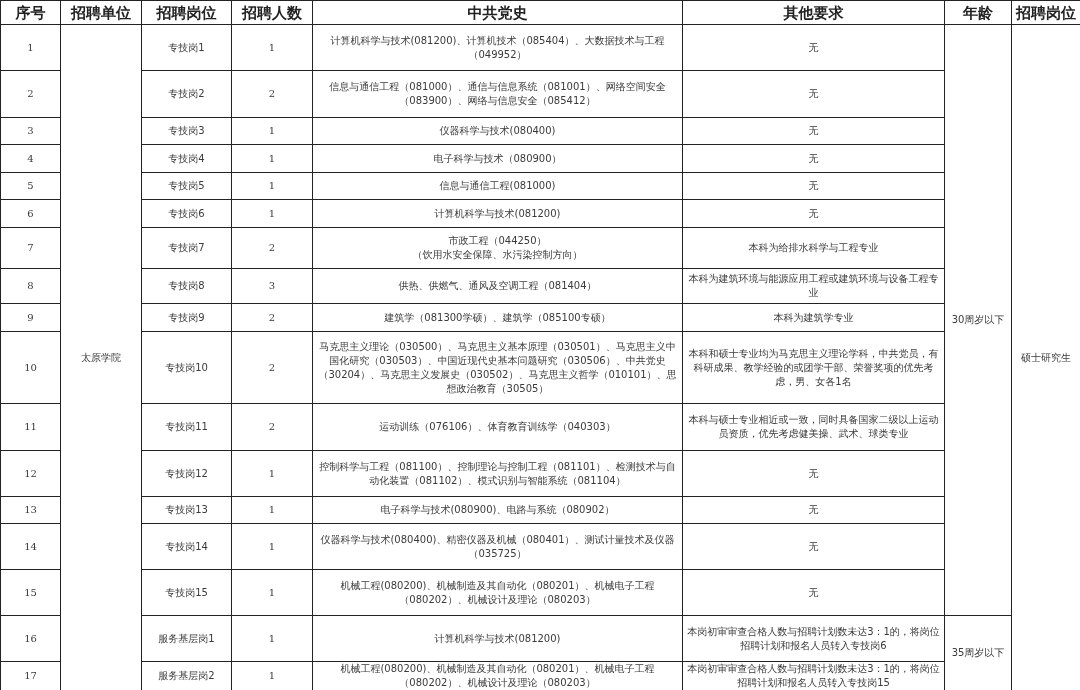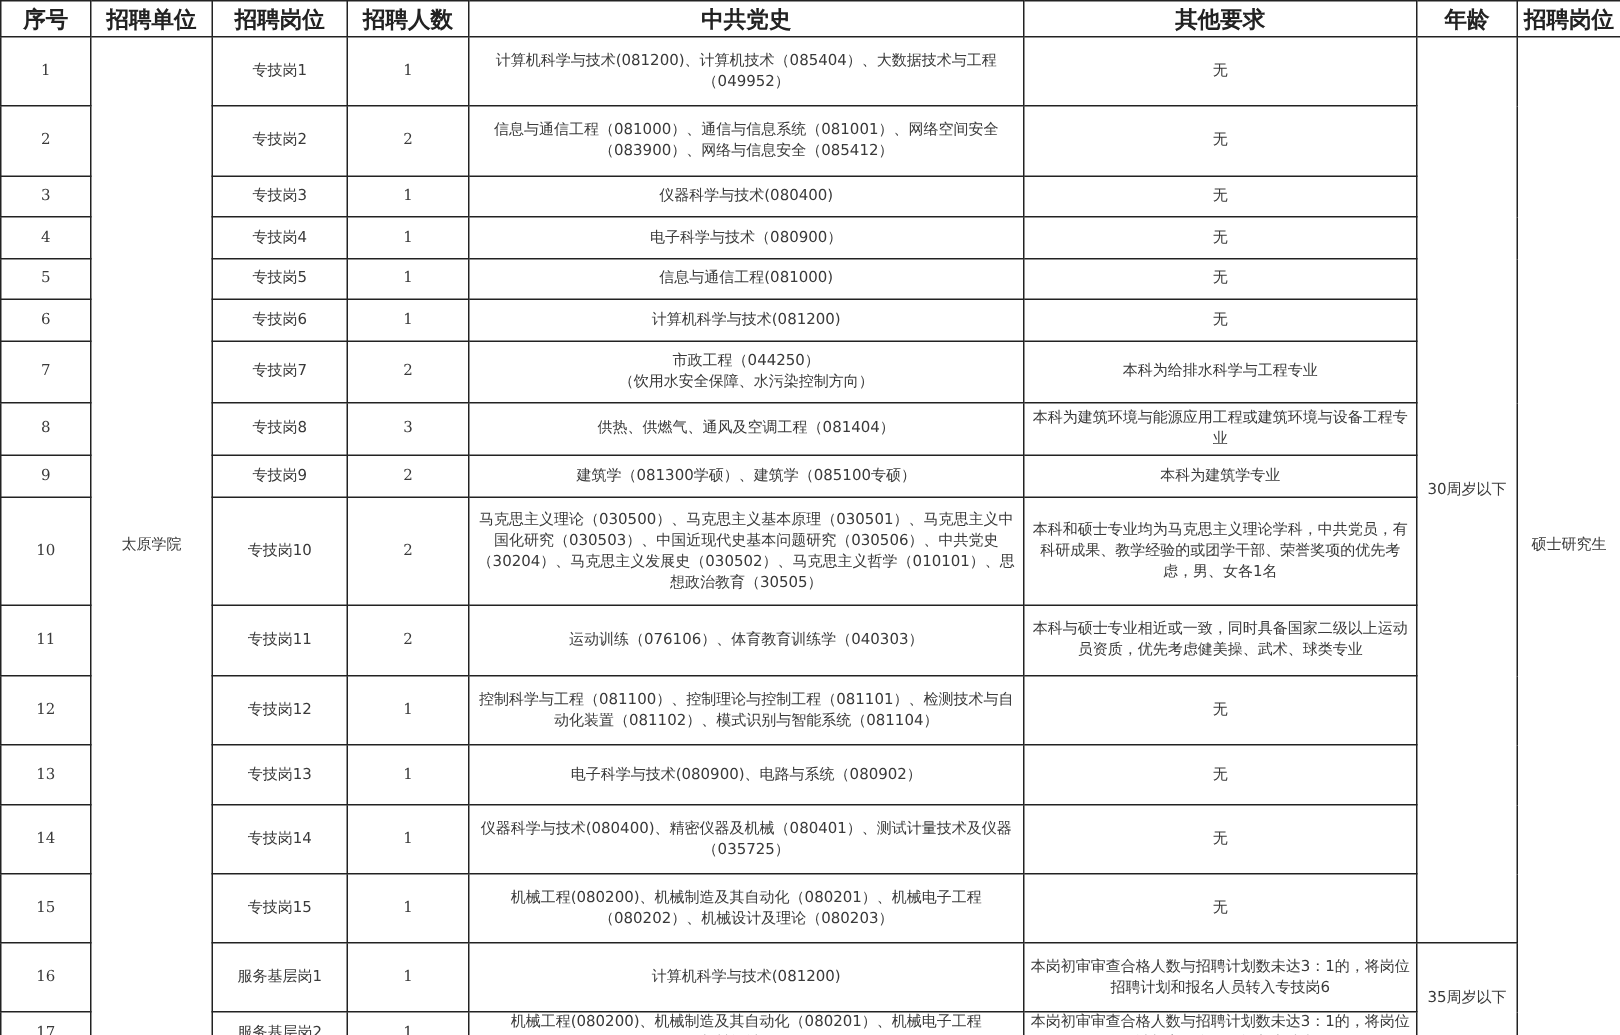--- a/index.html
+++ b/index.html
@@ -136,21 +136,21 @@
       <td class="major">运动训练（076106）、体育教育训练学（040303）</td>
       <td class="other">本科与硕士专业相近或一致，同时具备国家二级以上运动员资质，优先考虑健美操、武术、球类专业</td>
     </tr>
     <tr style="height:46px">
       <td class="num">12</td>
       <td>专技岗12</td>
       <td class="num">1</td>
       <td class="major">控制科学与工程（081100）、控制理论与控制工程（081101）、检测技术与自动化装置（081102）、模式识别与智能系统（081104）</td>
       <td class="other">无</td>
     </tr>
-    <tr style="height:40px">
+    <tr style="height:27px">
       <td class="num">13</td>
       <td>专技岗13</td>
       <td class="num">1</td>
       <td class="major">电子科学与技术(080900)、电路与系统（080902）</td>
       <td class="other">无</td>
     </tr>
     <tr style="height:46px">
       <td class="num">14</td>
       <td>专技岗14</td>
       <td class="num">1</td>

